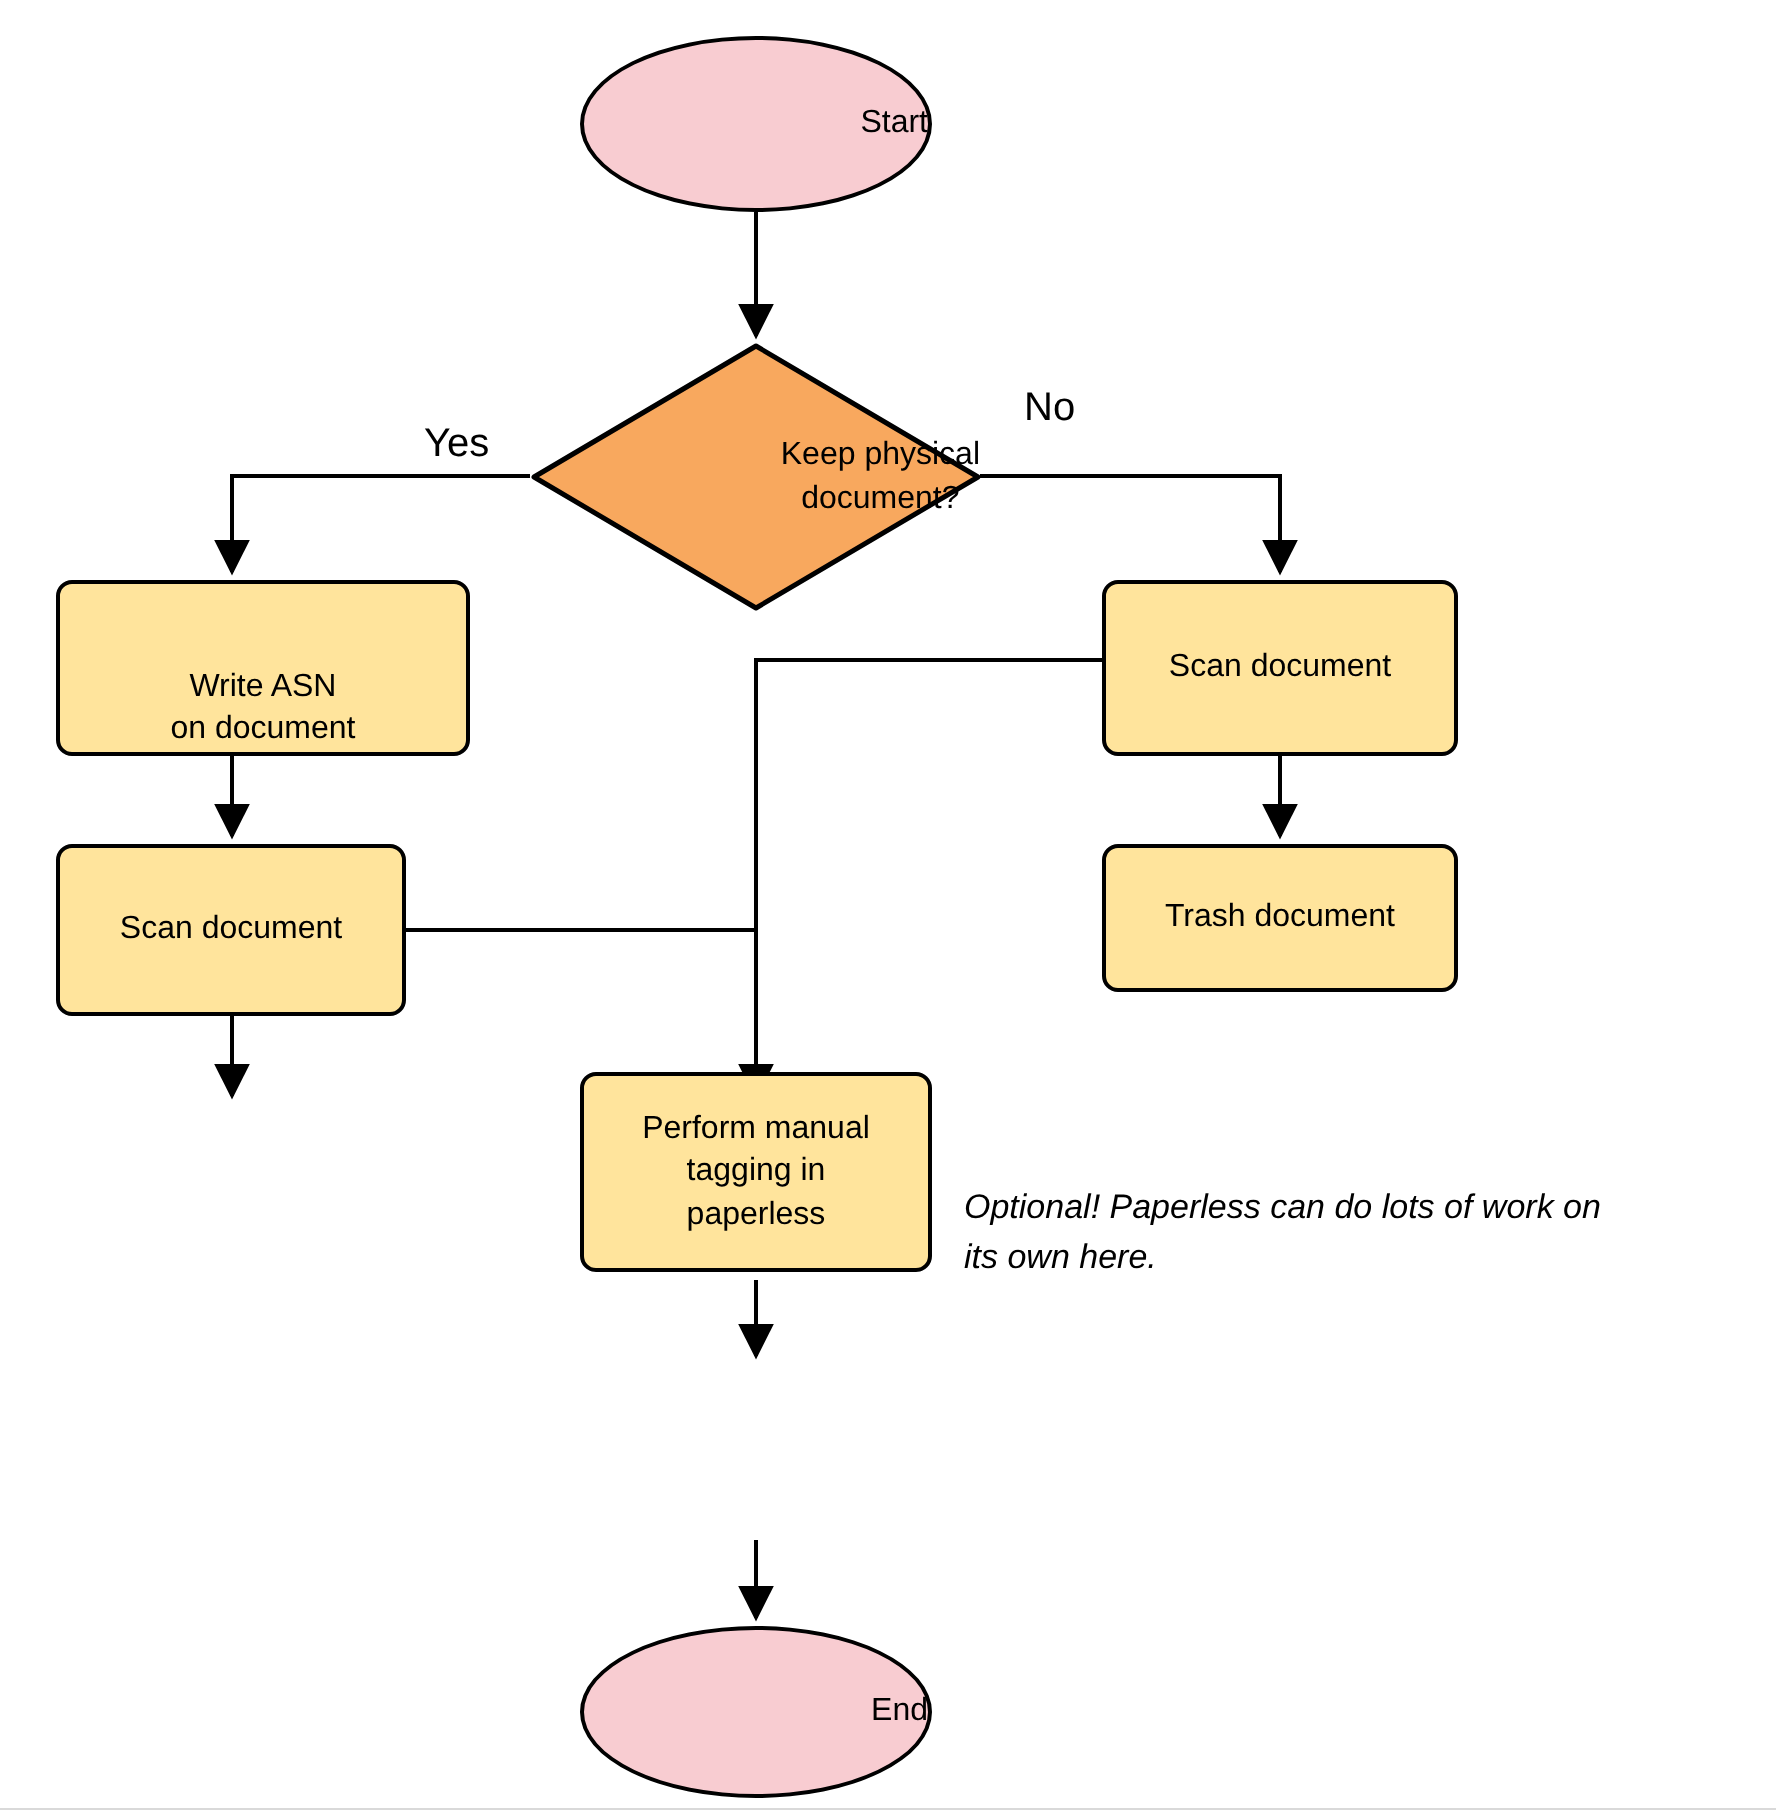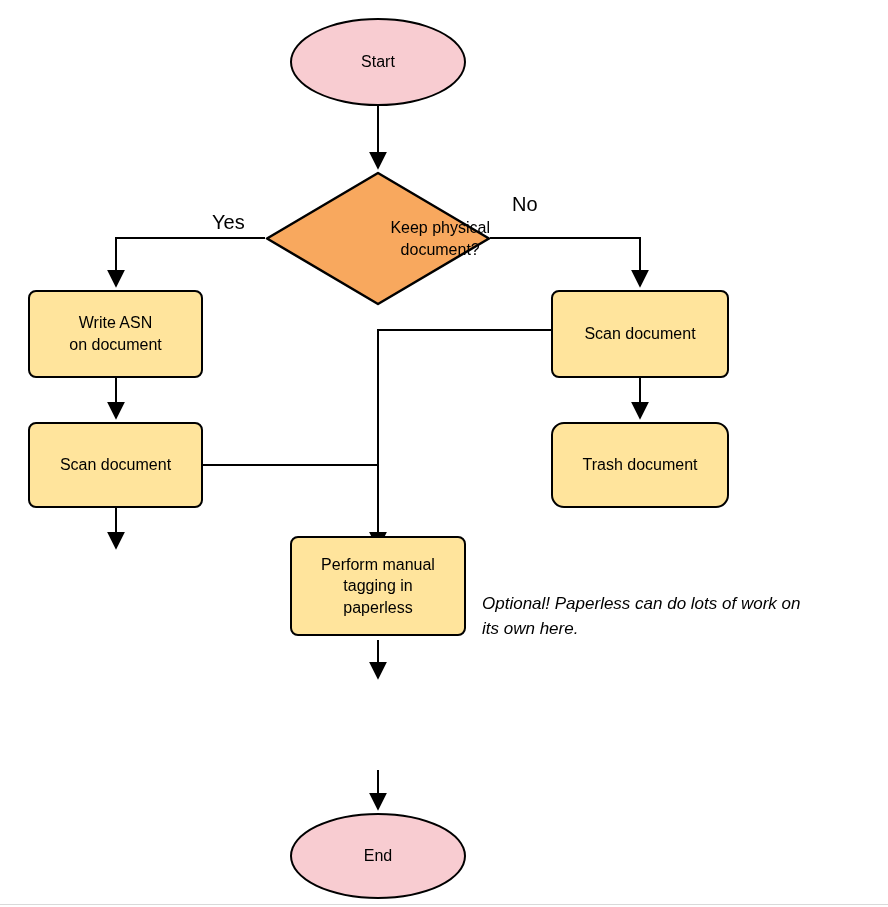--- a/index.html
+++ b/index.html
@@ -35,20 +35,21 @@
     border: 2px solid var(--stroke);
     border-radius: 8px;
     display: flex;
     align-items: center;
     justify-content: center;
     background: var(--process-fill);
   }
   .node.terminal {
     border-radius: 50%;
     background: var(--terminal-fill);
+    justify-content: flex-end;
   }
   .label {
     white-space: pre-line;
     text-align: center;
     font-size: 16px;
     line-height: 1.35;
     color: #000;
   }
   .decision-label-box {
     position: absolute;
@@ -113,34 +114,34 @@
 
   <div class="node terminal" style="left:290px; top:18px; width:176px; height:88px;">
     <span class="label">Start</span>
   </div>
 
   <div class="decision-label-box">
     <span class="label">Keep physical
 document?</span>
   </div>
 
-  <div class="node" style="left:28px; top:290px; width:175px; height:88px;">
+  <div class="node" style="left:28px; top:290px; width:207px; height:88px;align-items:flex-end;">
     <span class="label">Write ASN
 on document</span>
   </div>
 
   <div class="node" style="left:551px; top:290px; width:178px; height:88px;">
     <span class="label">Scan document</span>
   </div>
 
   <div class="node" style="left:28px; top:422px; width:175px; height:86px;">
     <span class="label">Scan document</span>
   </div>
 
-  <div class="node" style="left:551px; top:422px; width:178px; height:86px;border-radius:13px;">
+  <div class="node" style="left:551px; top:422px; width:178px; height:74px;">
     <span class="label">Trash document</span>
   </div>
 
 
   <div class="node" style="left:290px; top:536px; width:176px; height:100px;">
     <span class="label">Perform manual
 tagging in
 paperless</span>
   </div>
 

